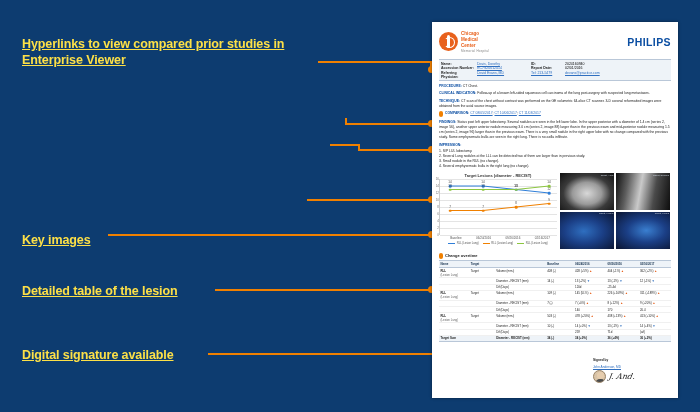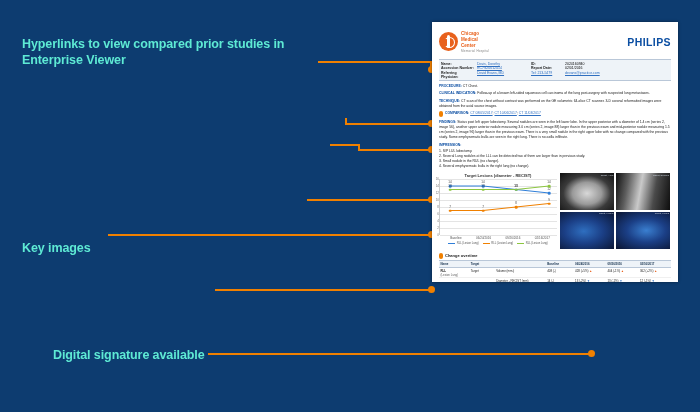--- a/index.html
+++ b/index.html
@@ -8,47 +8,48 @@
     background: #0d3c70;
     font-family: "Liberation Sans", sans-serif;
     position: relative;
     overflow: hidden;
   }
   .stage { position: absolute; inset: 0; }
 
   
   .callout {
     position: absolute;
-    color: #5eead4;
+    color: #fde047;
     font-size: 12.5px;
     font-weight: 700;
     line-height: 1.28;
     letter-spacing: -0.1px;
+    text-decoration: underline;
   }
   .c1 { left: 22px; top: 36px;  width: 310px; }
   .c2 { left: 22px; top: 106px; width: 320px; }
   .c3 { left: 22px; top: 178px; width: 300px; }
-  .c4 { left: 22px; top: 240px; width: 120px; }
+  .c4 { left: 22px; top: 232px; width: 120px; }
   .c5 { left: 22px; top: 283px; width: 210px; }
-  .c6 { left: 22px; top: 347px; width: 215px; margin-left: 31px; }
+  .c6 { left: 22px; top: 347px; width: 215px; }
 
   
   .conn { position: absolute; }
   .seg-h { position: absolute; height: 2px; background: #f08000; }
   .seg-v { position: absolute; width: 2px; background: #f08000; }
   .dot {
     position: absolute; width: 7px; height: 7px; border-radius: 50%;
     background: #f08000;
   }
 
   
   .page {
     position: absolute;
     left: 432px; top: 22px;
-    width: 246px; height: 260px;
+    width: 246px; height: 376px;
     background: #ffffff;
     box-shadow: 0 0 3px rgba(0,0,0,.45);
     padding: 6px 7px;
     overflow: hidden;
   }
 
   .doc-head { display: flex; align-items: center; justify-content: space-between; height: 28px; }
   .logo-wrap { display: flex; align-items: center; gap: 3px; }
   .logo-mark {
     width: 19px; height: 19px; border-radius: 50%;
@@ -136,20 +137,21 @@
   .avatar::after { content:""; position:absolute; left:1.4px; top:7.6px; width:10.2px; height:7px; border-radius:5px 5px 0 0; background:#4a4a4a; }
   .scribble { font-family: "DejaVu Serif", serif; font-style: italic; font-size: 8px; color: #1a1a1a; transform: skewX(-12deg); }
 </style>
 </head>
 <body>
 
 <div class="stage">
 
   <div class="callout c1">Hyperlinks to view compared prior studies in Enterprise Viewer</div>
   <div class="callout c4">Key images</div>
+  <div class="callout c5">Detailed table of the lesion</div>
   <div class="callout c6">Digital signature available</div>
 
   <div class="conn">
     <div class="seg-h" style="left:318px; top:61px; width:114px;"></div>
     <div class="seg-v" style="left:430px; top:61px; height:9px;"></div>
     <div class="dot" style="left:428px; top:66px;"></div>
   </div>
   <div class="conn">
     <div class="seg-v" style="left:345px; top:118px; height:7px;"></div>
     <div class="seg-h" style="left:345px; top:123px; width:87px;"></div>

